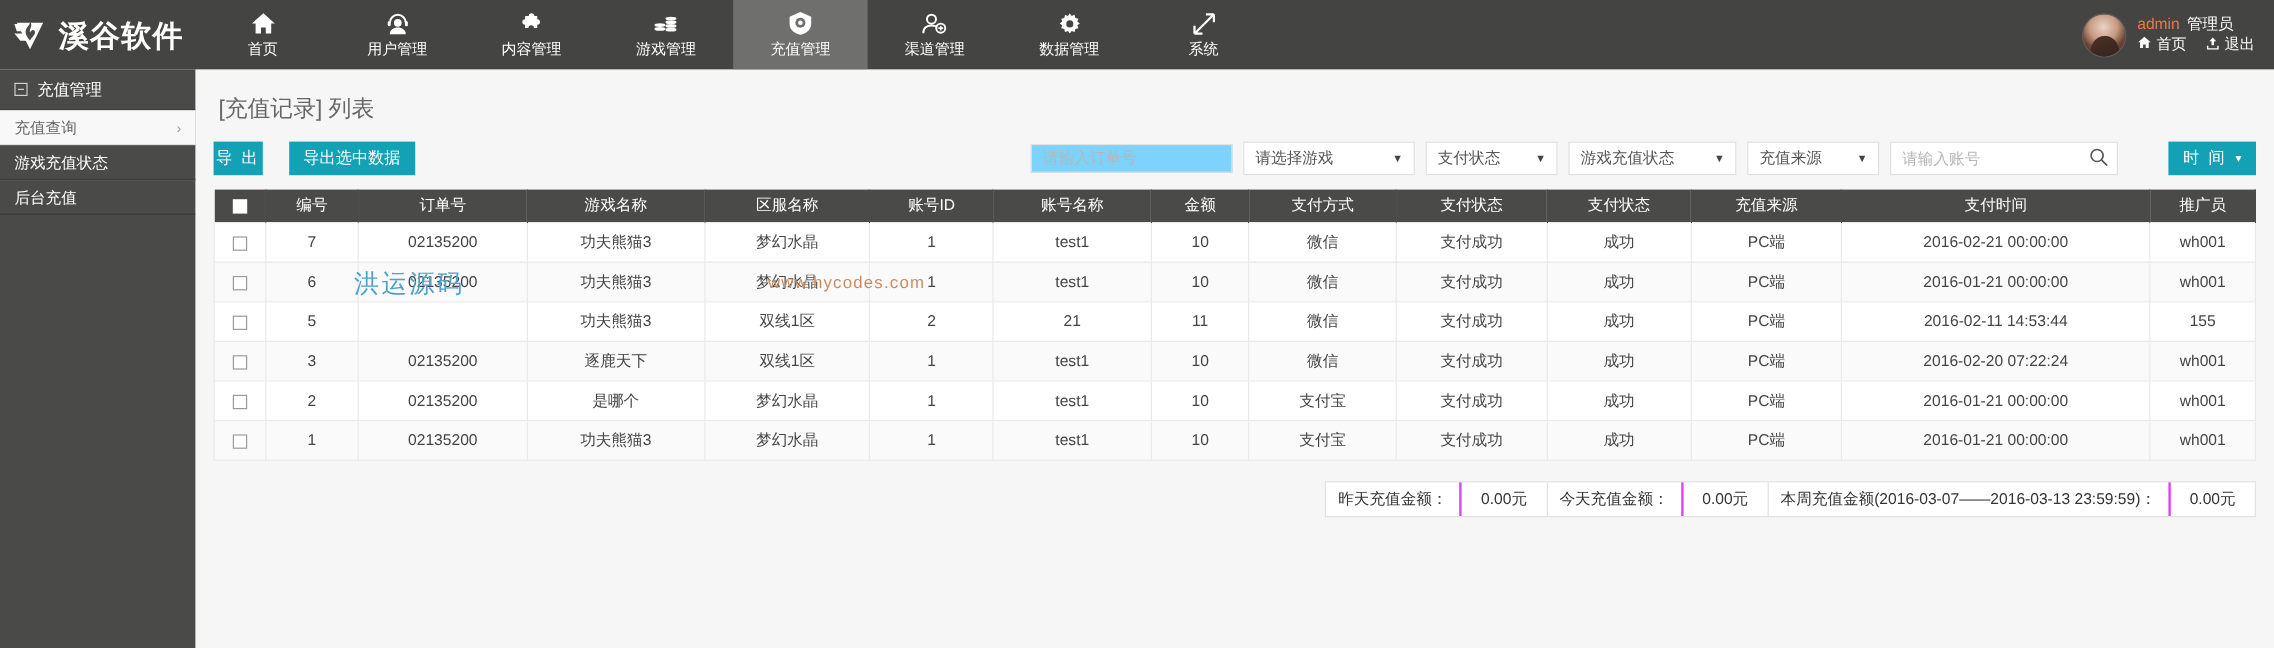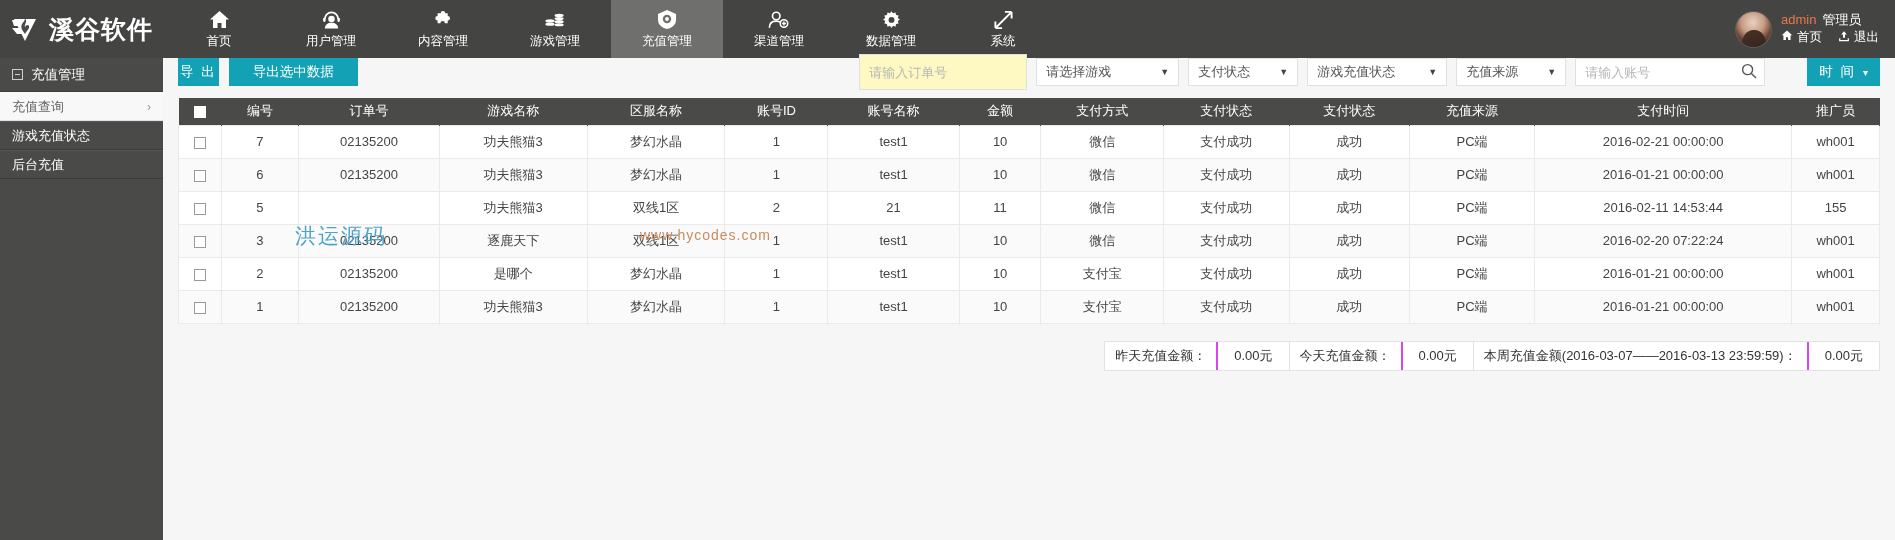--- a/index.html
+++ b/index.html
@@ -90,27 +90,27 @@
     padding:20px 4px 14px 4px; font-size:19px; color:#666; font-weight:normal;
   }
   .toolbar {
     display:flex; align-items:center; height:28px; gap:0; position:relative;
   }
   .btn-teal {
     background:#13a2b5; color:#fff; border:none; height:28px;
     font-size:13.5px; padding:0 2px; cursor:pointer; letter-spacing:2px;
     font-family:inherit;
   }
-  .btn-teal.second { margin-left:10px; letter-spacing:0px; padding:0 24px; }
+  .btn-teal.second { margin-left:22px; letter-spacing:0px; padding:0 12px; }
   .filters {
     margin-left:auto; display:flex; align-items:center; gap:9px;
   }
   .f-input {
-    height:36px; width:168px; border:1px solid #e0e0e0; background:#fef9c3;
-    font-size:13px; color:#333; padding:0 9px; font-family:Liberation Sans, sans-serif; outline:none;
+    height:24px; width:168px; border:1px solid #e0e0e0; background:#7dd3fc;
+    font-size:13px; color:#333; padding:0 9px; font-family:Liberation Serif, serif; outline:none;
   }
   .f-input::placeholder { color:#b7b7b7; }
   .f-select {
     height:28px; border:1px solid #e0e0e0; background:#fff; position:relative;
     display:flex; align-items:center; padding:0 9px; font-size:13px; color:#555;
     cursor:pointer; user-select:none;
   }
   .f-select .cap { white-space:nowrap; }
   .f-select .tri {
     margin-left:auto; padding-left:22px; font-size:9px; color:#444; line-height:1;
@@ -318,20 +318,21 @@
   <div class="side-item">
     <span>游戏充值状态</span>
   </div>
   <div class="side-item">
     <span>后台充值</span>
   </div>
 </div>
 
 <div class="main">
 
+  <div class="page-title">[充值记录] 列表</div>
 
   <div class="toolbar">
     <button class="btn-teal">导 出</button>
     <button class="btn-teal second">导出选中数据</button>
 
     <div class="filters">
       <input class="f-input" type="text" placeholder="请输入订单号" style="">
 
       <div class="f-select w-game">
         <span class="cap">请选择游戏</span>

